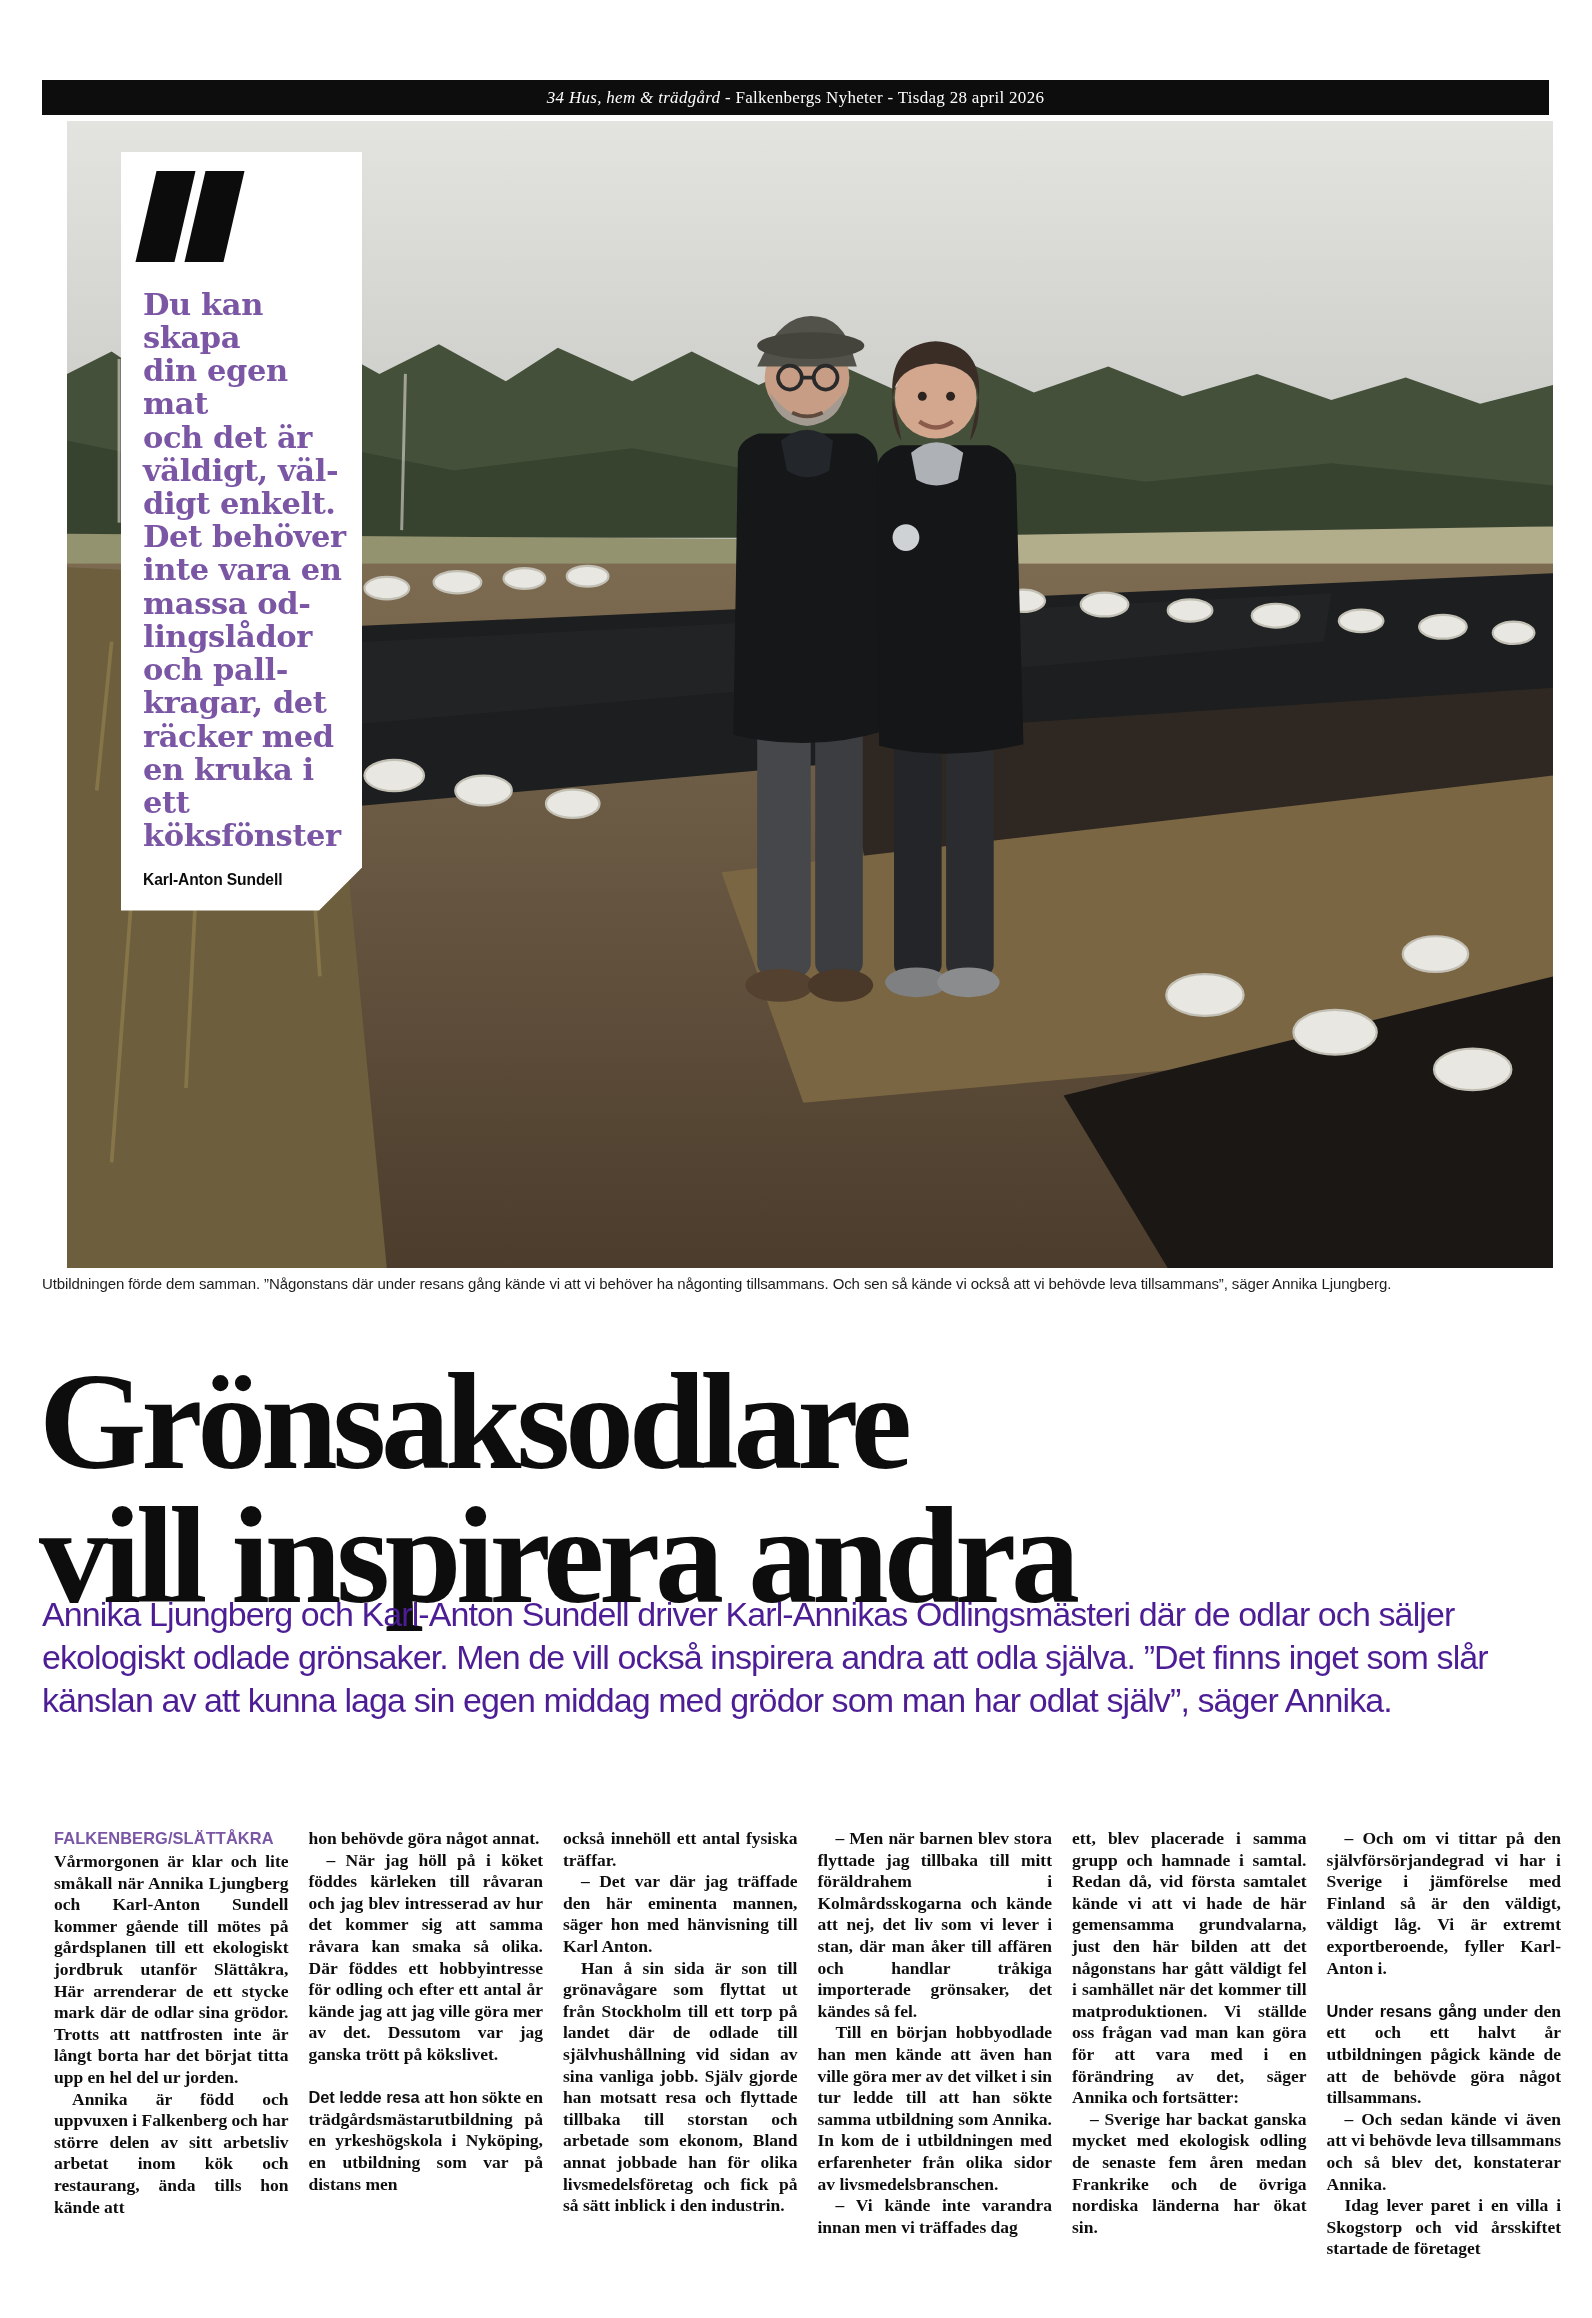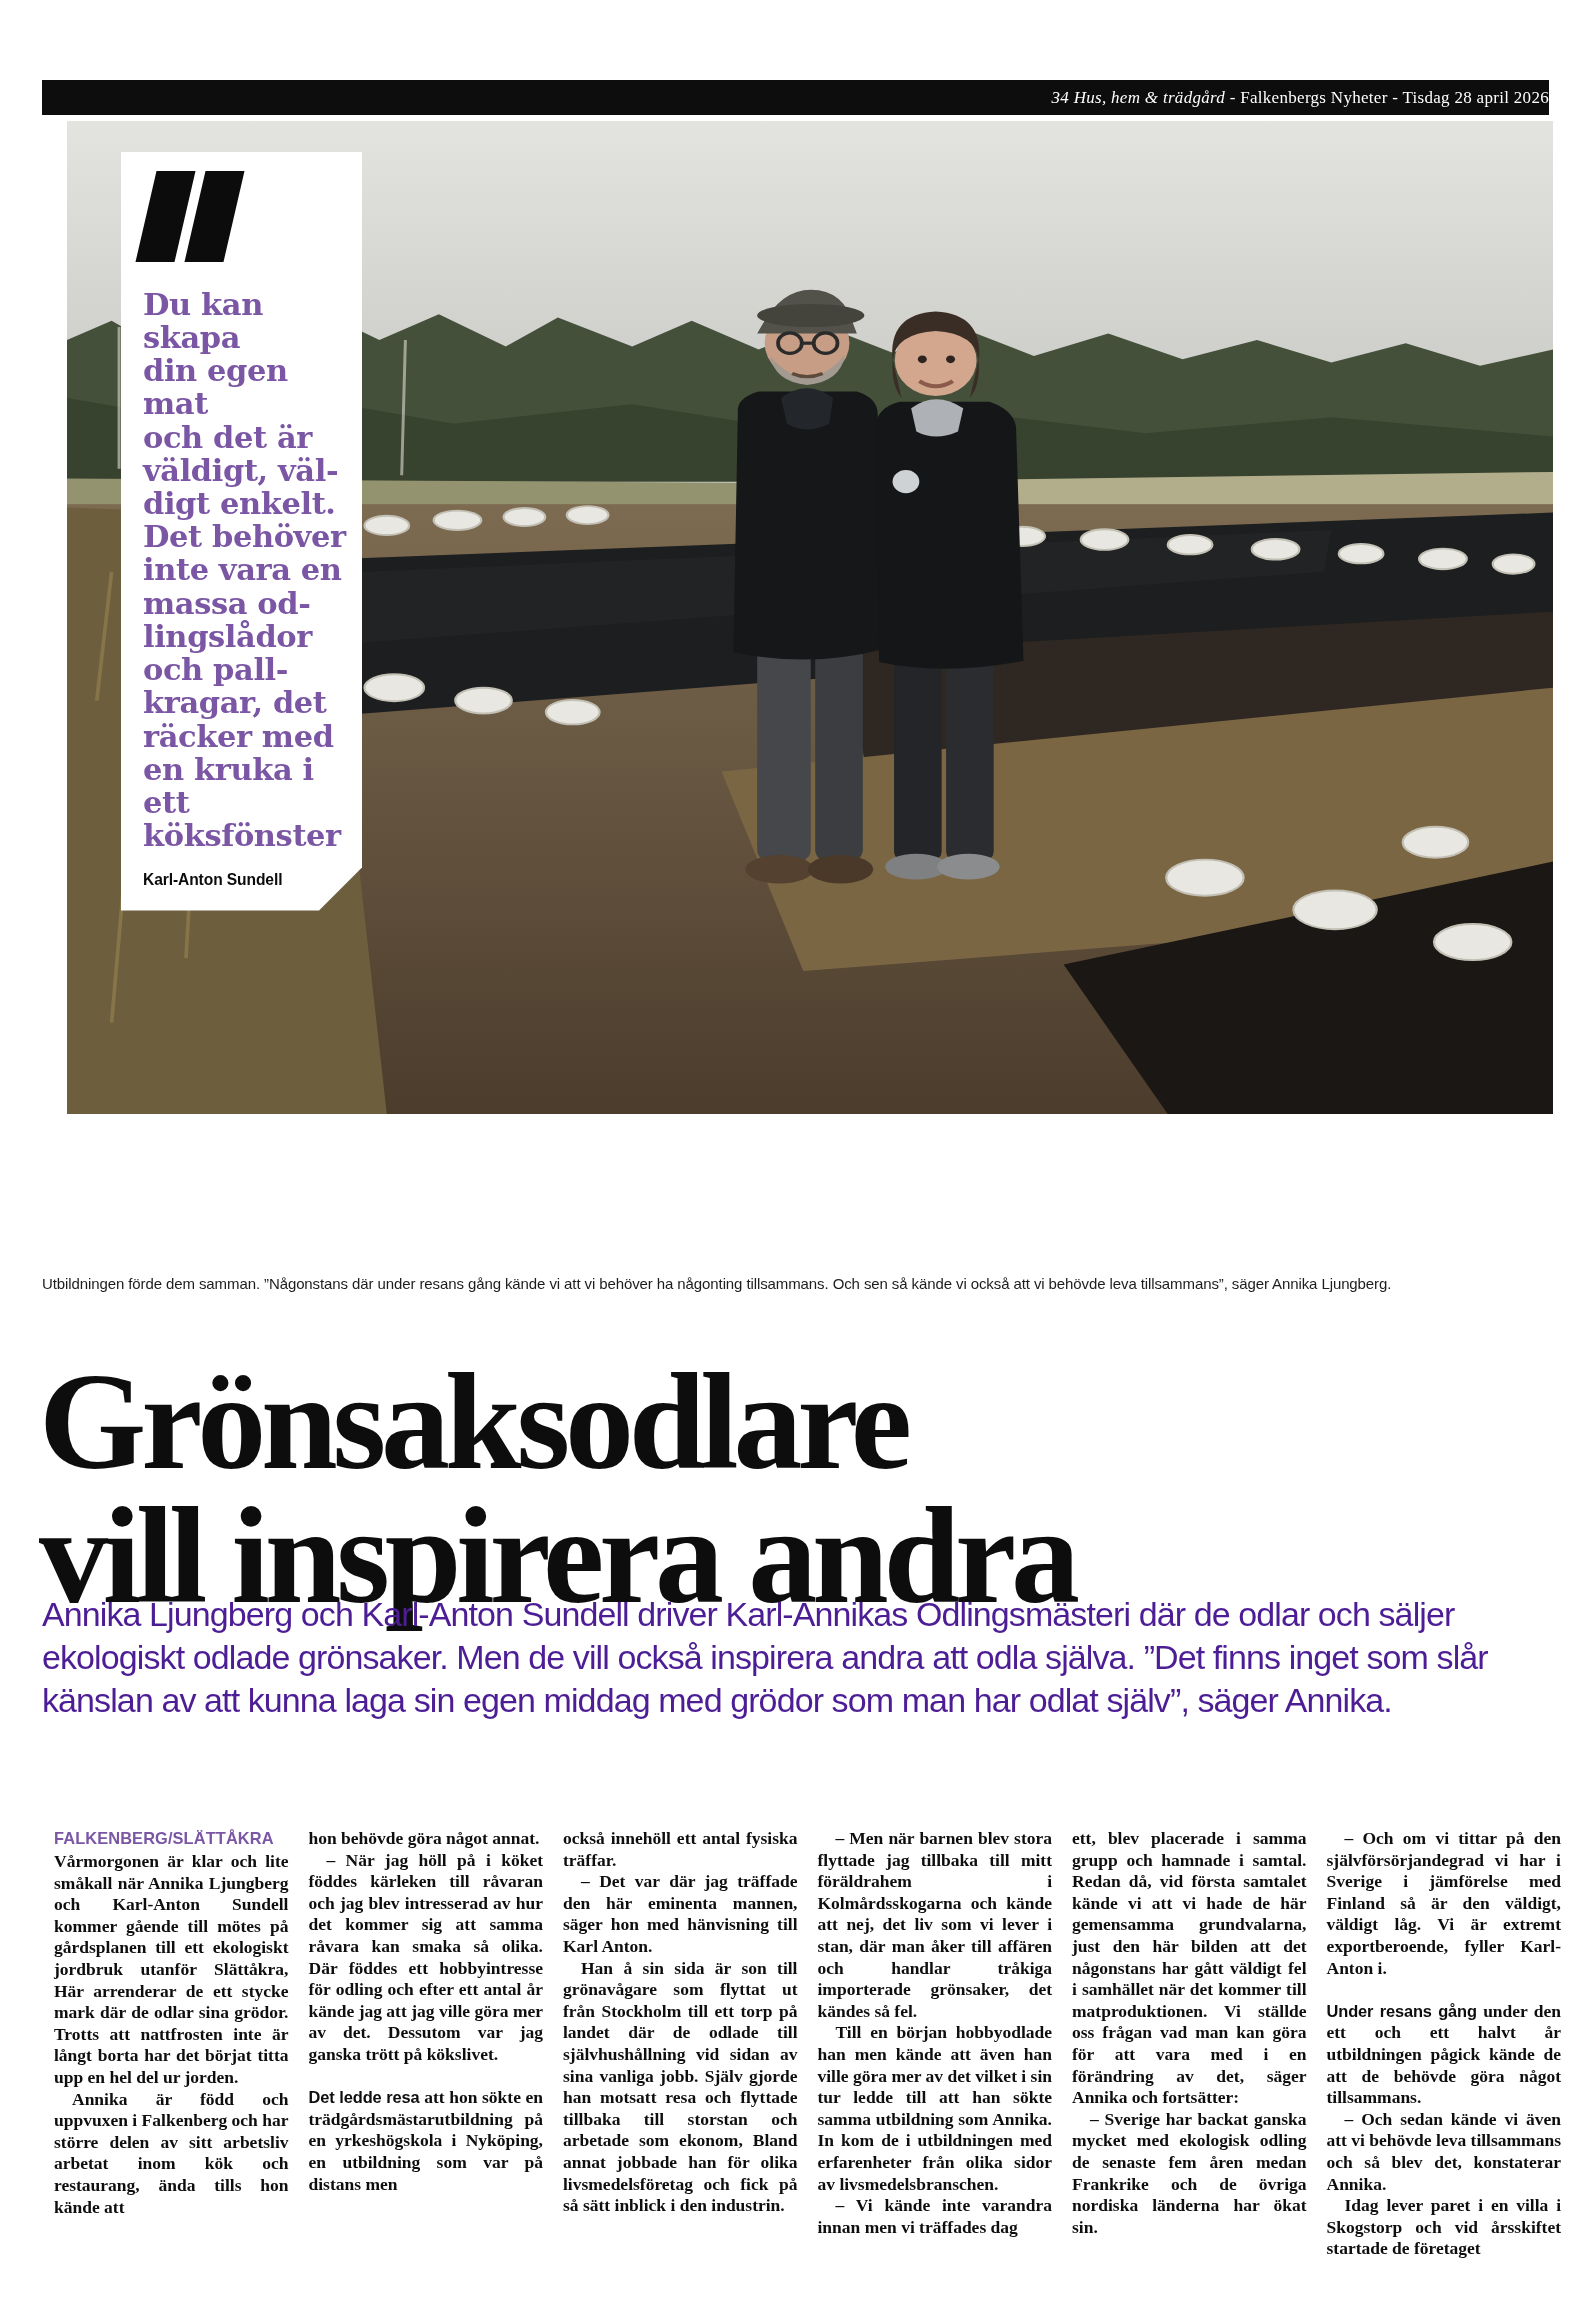--- a/index.html
+++ b/index.html
@@ -10,28 +10,28 @@
   *{margin:0;padding:0;box-sizing:border-box;}
   html,body{background:#f3f3f3;}
   .page{
     position:relative;width:1592px;height:2319px;background:#fff;
     font-family:"Liberation Serif",serif;color:var(--ink);overflow:hidden;
     margin:0 auto;
   }
   
   .header-bar{
     position:absolute;left:42px;top:80px;width:1507px;height:35px;
-    background:var(--header-bg);color:#fff;display:flex;align-items:center;justify-content:flex-end;
+    background:var(--header-bg);color:#fff;display:flex;align-items:center;justify-content:center;
     font-size:17px;letter-spacing:0.3px;
   }
   .header-bar .sec{font-style:italic;font-family:"Liberation Serif",serif;}
   .header-bar .rest{font-family:"Liberation Serif",serif;white-space:pre;}
   
   .photo{
-    position:absolute;left:67px;top:121px;width:1486px;height:993px;background:#b9bab4;
+    position:absolute;left:67px;top:121px;width:1486px;height:1147px;background:#b9bab4;
   }
   .photo svg{display:block;width:100%;height:100%;}
   
   .quote-box{
     position:absolute;left:54px;top:31px;width:241px;min-height:638px;
     background:#fff;padding:19.3px 7.4px 22px 22px;
     clip-path:polygon(0 0,100% 0,100% calc(100% - 43px),calc(100% - 43px) 100%,0 100%);
   }
   .quote-mark{height:97px;display:flex;gap:10.4px;margin-left:3px;margin-bottom:19.3px;}
   .quote-mark i{display:block;width:39px;height:91px;background:#0c0c0c;transform:skewX(-13deg);}

